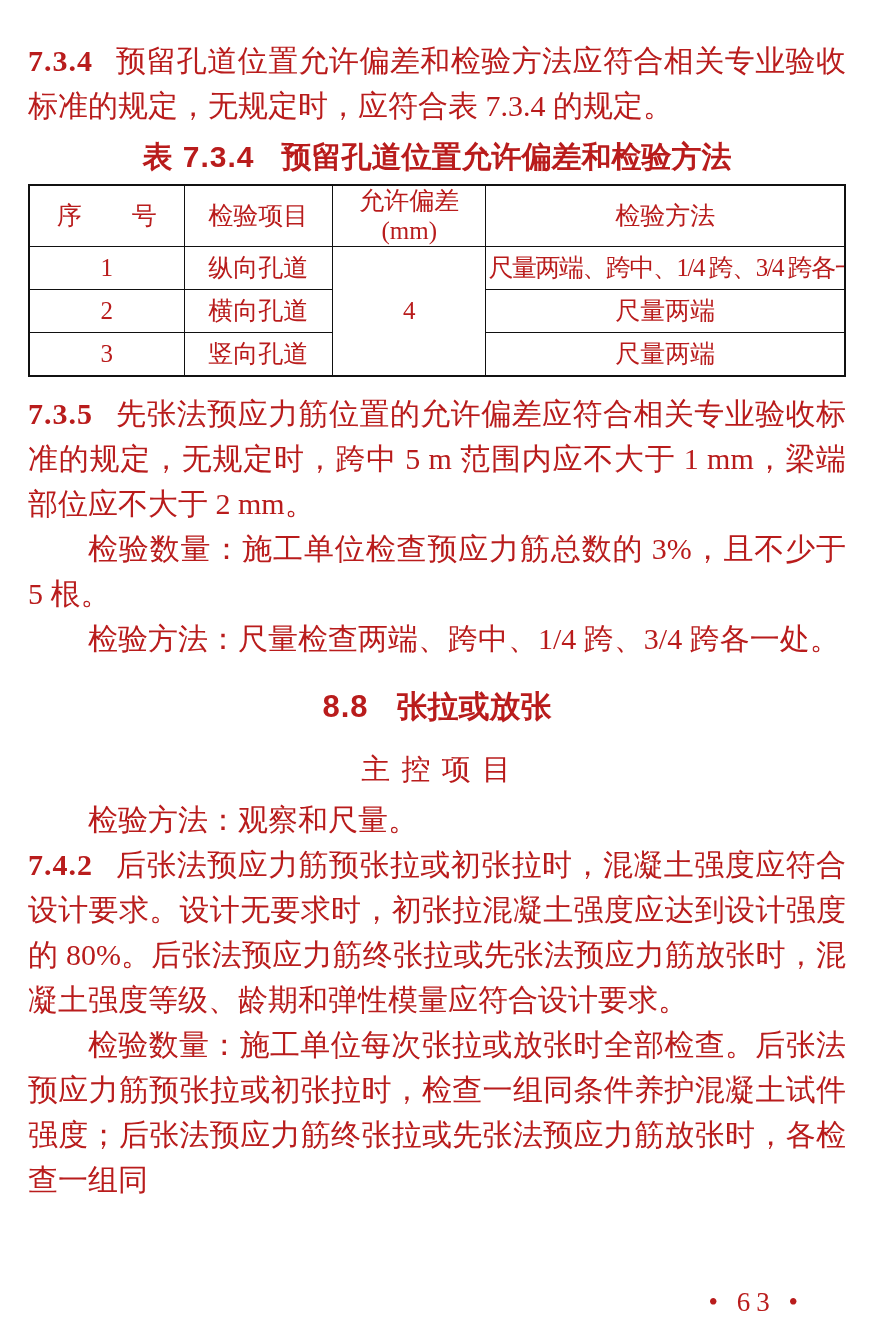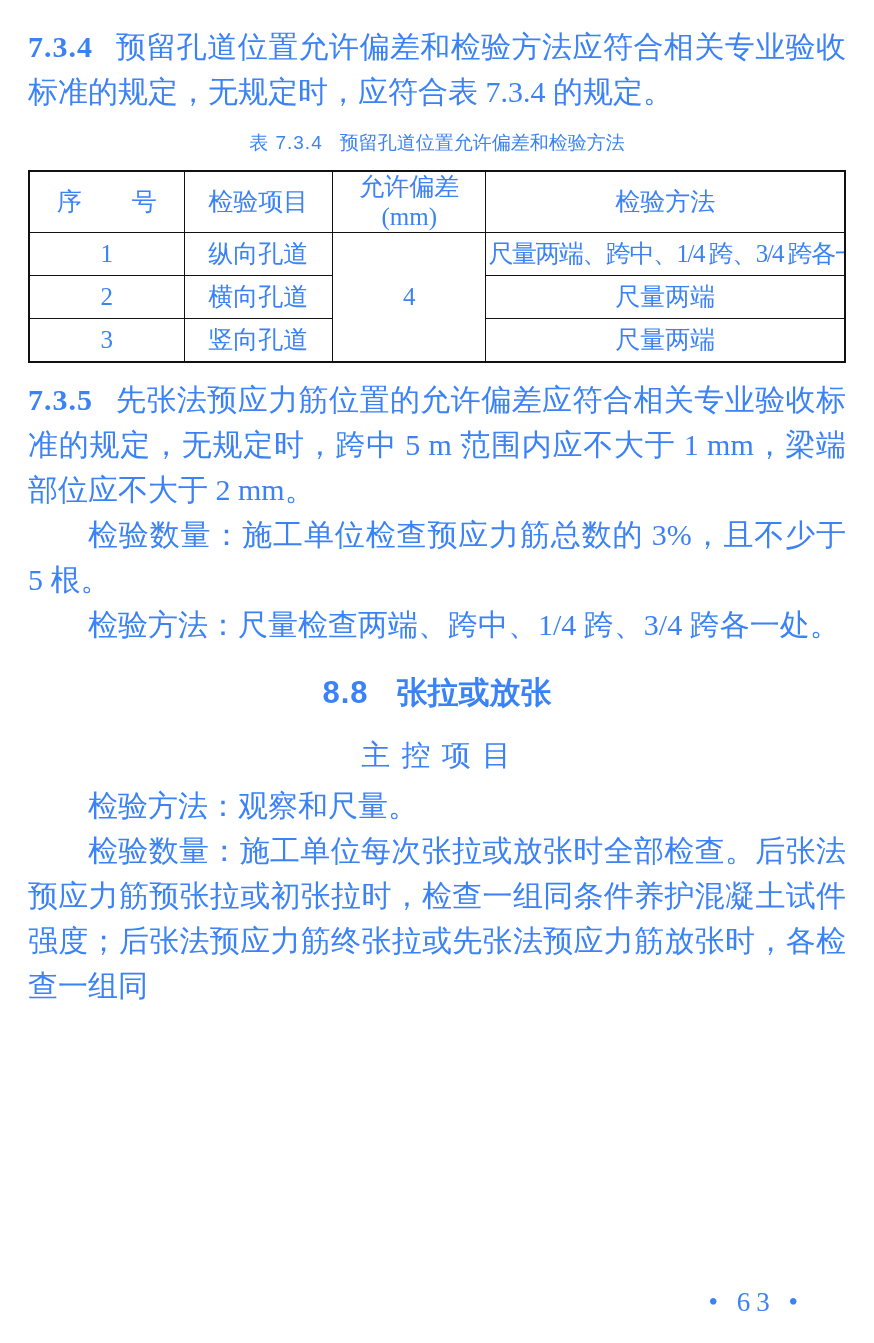--- a/index.html
+++ b/index.html
@@ -6,49 +6,49 @@
     margin: 0;
     padding: 0;
     background: #ffffff;
   }
   .page {
     position: relative;
     width: 874px;
     height: 1343px;
     margin: 0 auto;
     background: #ffffff;
-    color: #3b82f6;
+    color: #b91c1c;
     font-family: "Liberation Serif", "DejaVu Serif", serif;
     font-size: 30px;
     line-height: 45px;
     box-sizing: border-box;
-    padding: 24px 28px 0 28px;
+    padding: 38px 28px 0 28px;
     overflow: hidden;
   }
   
   .para {
     margin: 0;
     text-align: justify;
     text-justify: inter-ideograph;
   }
   .para.indent {
     text-indent: 2em;
   }
   .secnum {
     font-weight: bold;
     font-family: "Liberation Serif", "DejaVu Serif", serif;
     margin-right: 0.75em;
     letter-spacing: 1px;
   }
   
   .table-caption {
     text-align: center;
-    font-weight: normal;
+    font-weight: bold;
     font-family: "Liberation Sans", "DejaVu Sans", sans-serif;
-    font-size: 19px;
+    font-size: 30px;
     line-height: 34px;
     margin-top: 12px;
     margin-bottom: 10px;
   }
   .table-caption .cap-label { margin-right: 0.9em; letter-spacing: 1px; }
   
   table.spec {
     width: 100%;
     border-collapse: collapse;
     table-layout: fixed;
@@ -170,18 +170,21 @@
   <div class="sec-heading">
     <span class="h-num">8.8</span><span>张拉或放张</span>
   </div>
 
   <div class="sub-heading">主 控 项 目</div>
 
 
 
   <p class="para indent">检验方法：观察和尺量。</p>
 
+  <p class="para">
+    <span class="secnum">7.4.2</span><span>后张法预应力筋预张拉或初张拉时，混凝土强度应符合设计要求。设计无要求时，初张拉混凝土强度应达到设计强度的 80%。后张法预应力筋终张拉或先张法预应力筋放张时，混凝土强度等级、龄期和弹性模量应符合设计要求。</span>
+  </p>
 
   <p class="para indent">检验数量：施工单位每次张拉或放张时全部检查。后张法预应力筋预张拉或初张拉时，检查一组同条件养护混凝土试件强度；后张法预应力筋终张拉或先张法预应力筋放张时，各检查一组同</p>
 
   <div class="page-number">• 63 •</div>
 
 </div>
 
 </body></html>

